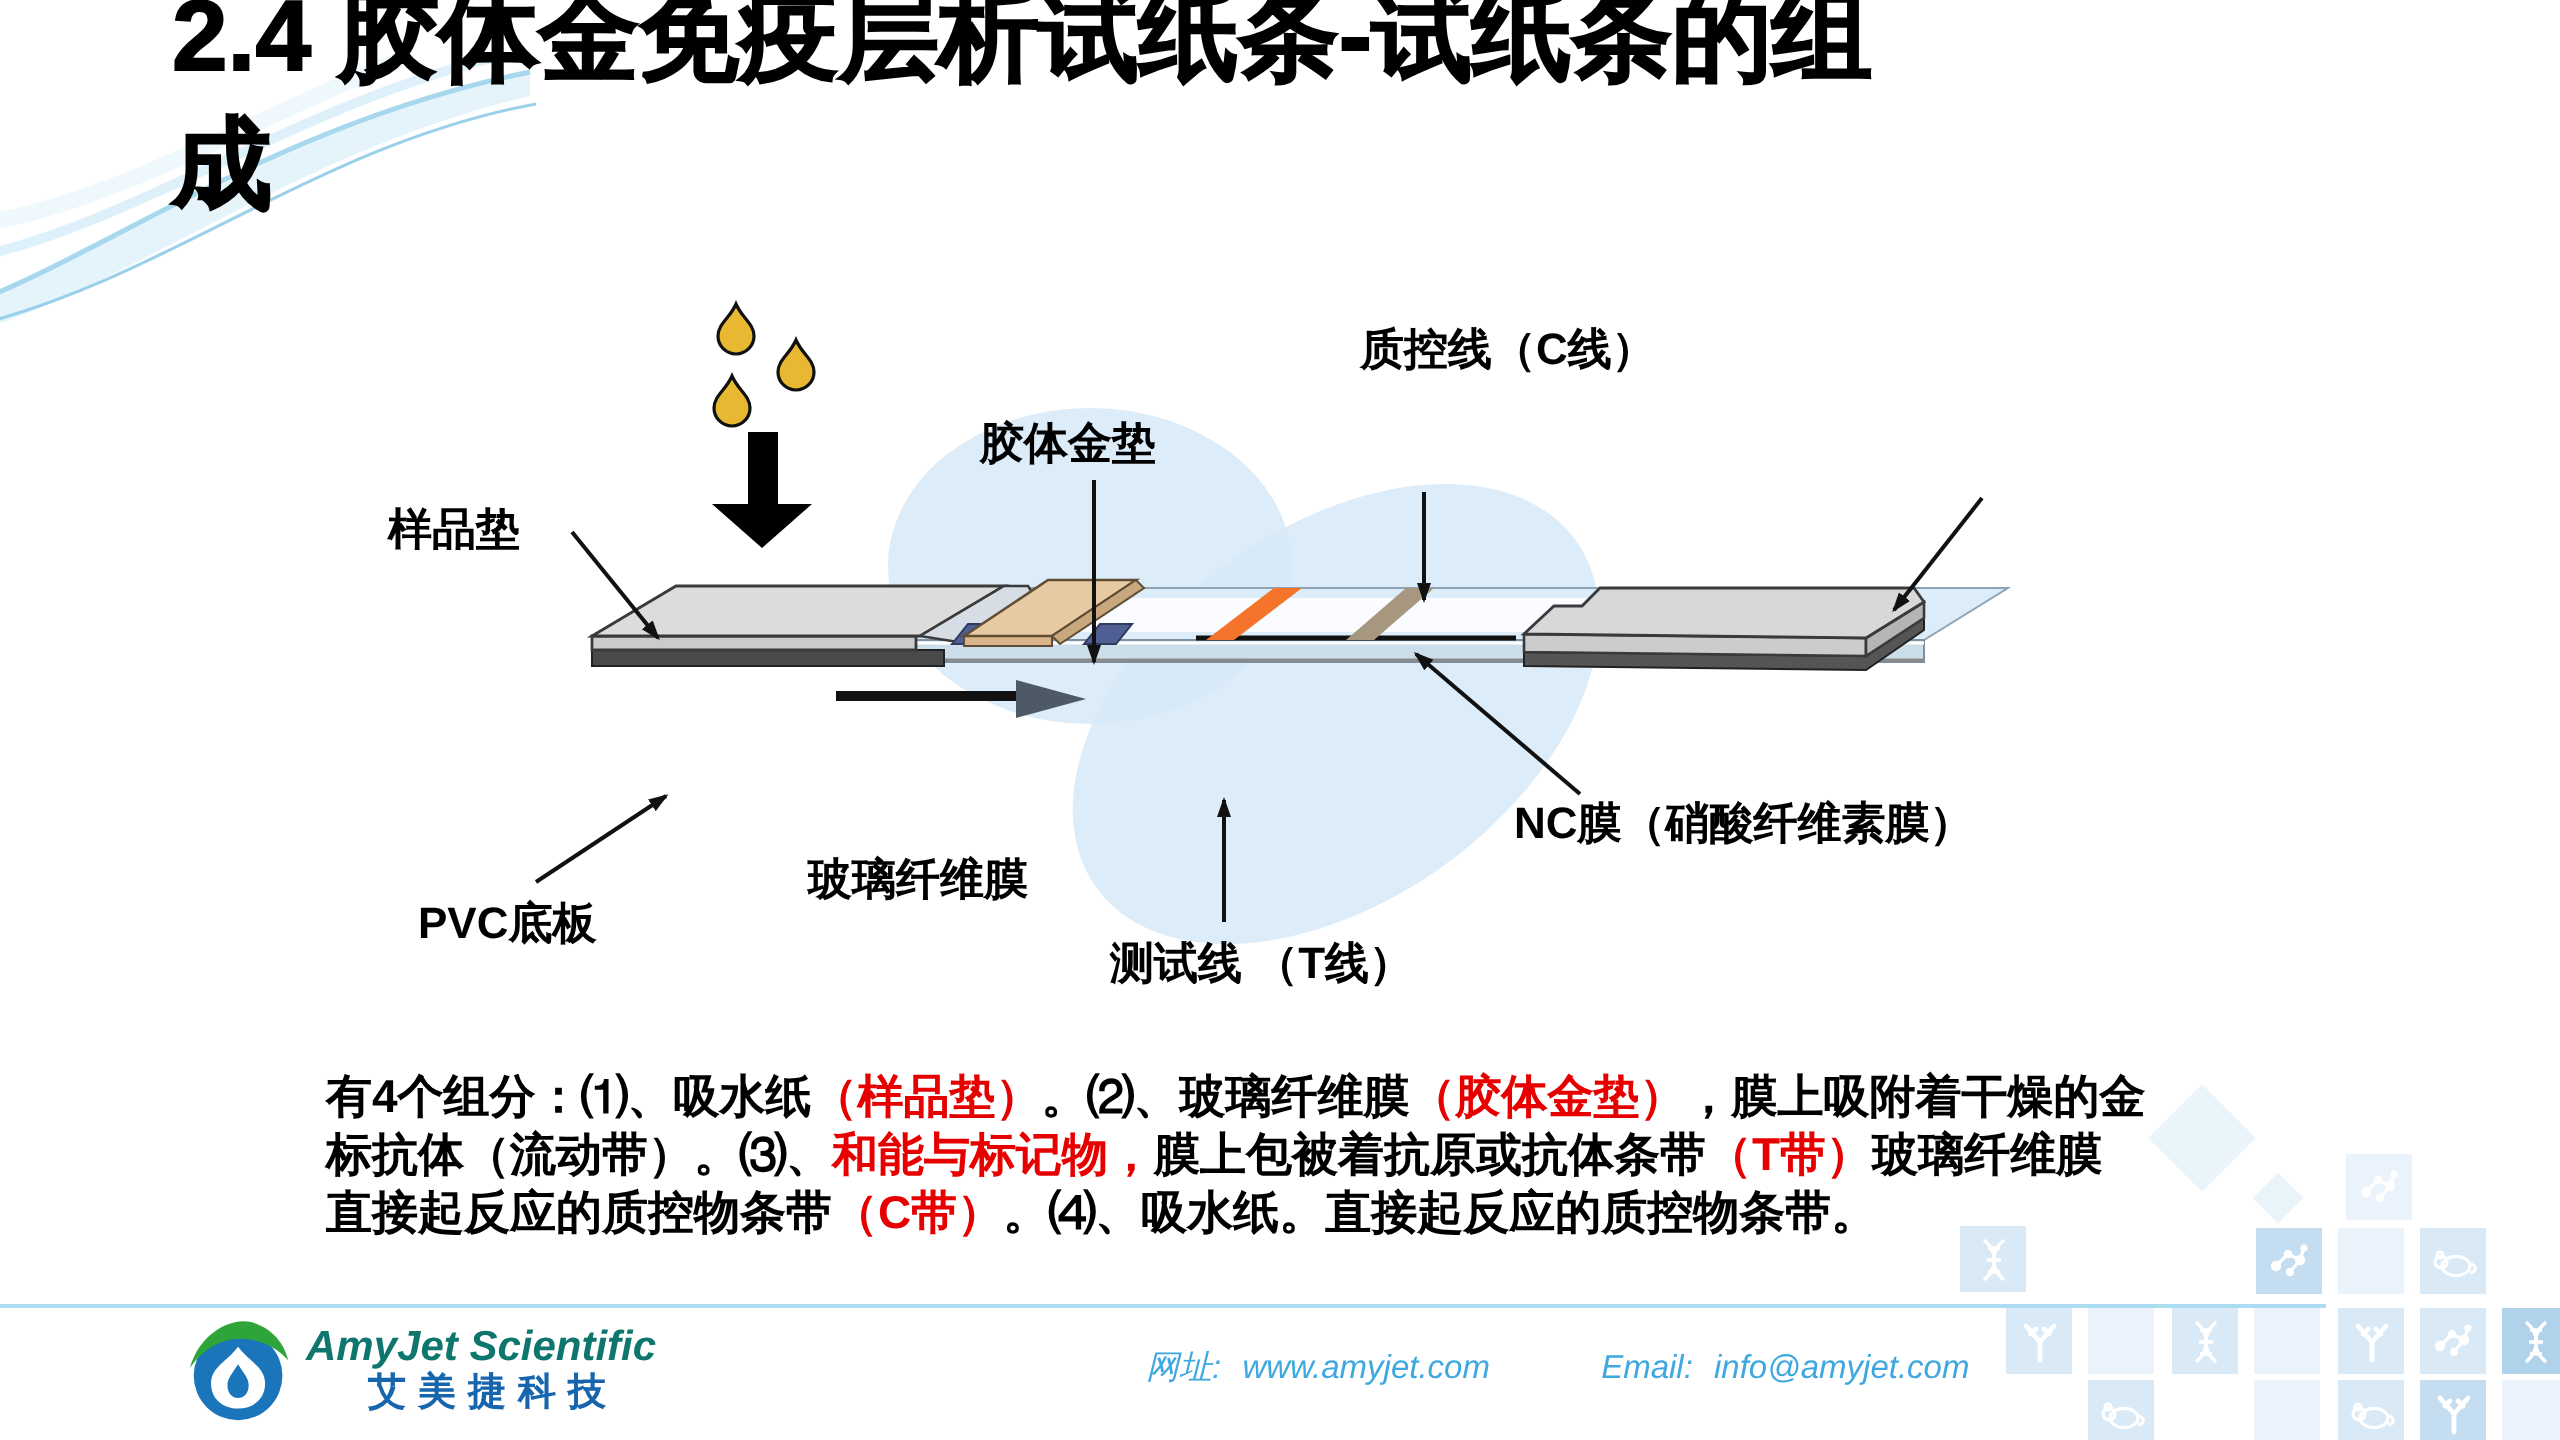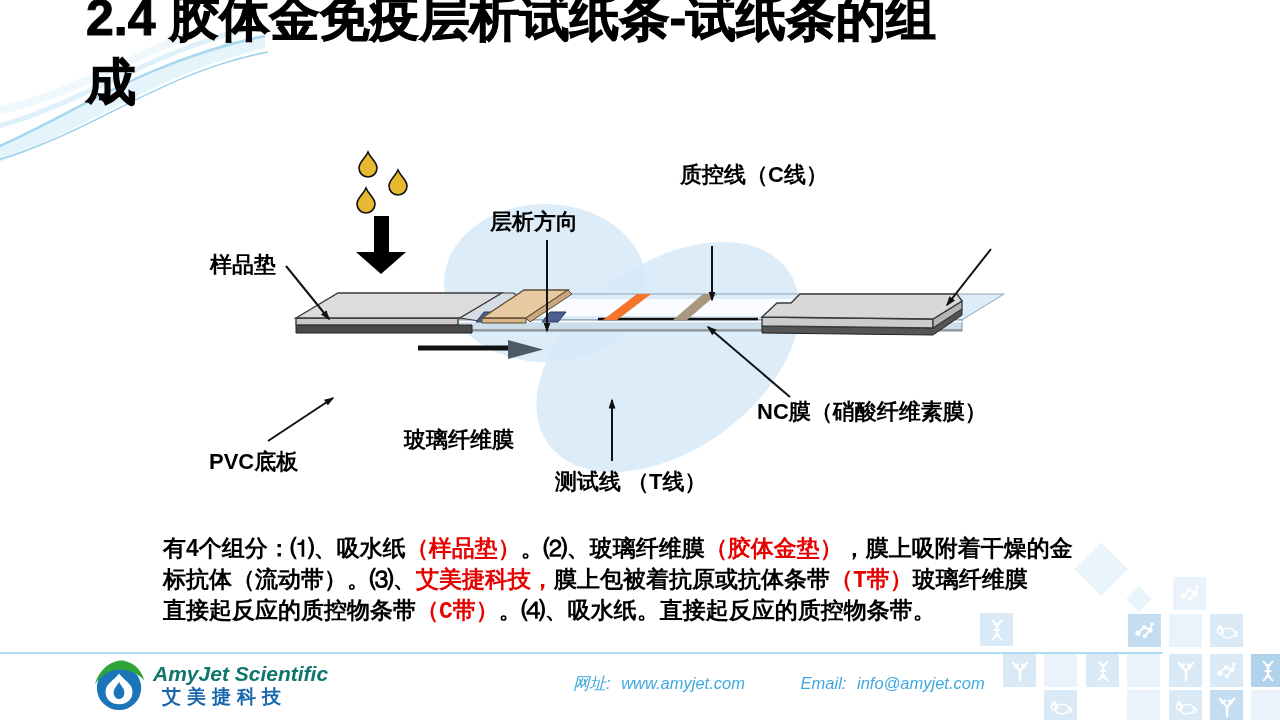--- a/index.html
+++ b/index.html
@@ -5,26 +5,26 @@
   html,body{margin:0;padding:0;}
   body{width:1280px;height:720px;overflow:hidden;background:#fff;position:relative;
        font-family:"Liberation Sans",sans-serif;}
   .abs{position:absolute;}
   .title{left:86px;top:-14px;width:960px;font-size:50px;line-height:64px;font-weight:bold;
          color:#000;letter-spacing:0px;-webkit-text-stroke:1px #000;
          font-family:"Liberation Sans",sans-serif;}
   .diagram-label{position:absolute;font-size:22px;font-weight:bold;color:#000;white-space:nowrap;text-align:right;}
   .body-text{left:163px;top:534px;width:1005px;font-size:23px;font-weight:bold;
              line-height:29px;color:#000;}
-  .red{color:#e60000;font-family:Liberation Mono, monospace;}
+  .red{color:#e60000;}
   .footer-divider{left:0;top:652px;width:1163px;height:2px;background:#abdcf2;}
   .logo-row{left:93px;top:658px;display:flex;align-items:center;}
   .logo-texts{margin-left:6px;}
   .logo-en{font-size:21px;font-weight:bold;font-style:italic;color:#0f766e;line-height:24px;}
-  .logo-cn{font-size:19px;font-weight:bold;color:#1766ad;letter-spacing:6px;margin-left:9px;line-height:22px;}
+  .logo-cn{font-size:19px;font-weight:bold;color:#1766ad;letter-spacing:6px;margin-left:31px;line-height:22px;}
   .contact{left:573px;top:673px;font-size:16.5px;font-style:italic;color:#3fa8e0;}
   .contact span{margin-right:6px;}
   .contact .gap{margin-right:51px;}
   .tile{position:absolute;width:33px;height:33px;display:flex;align-items:center;justify-content:center;}
   .diamond{position:absolute;background:#eaf4fb;transform:rotate(45deg);}
   svg{display:block;}
 </style>
 </head>
 <body>
 
@@ -150,31 +150,31 @@
     <line x1="286" y1="266" x2="329" y2="319" marker-end="url(#ah)"></line>
     <line x1="547" y1="240" x2="547" y2="331" marker-end="url(#ah)"></line>
     <line x1="712" y1="246" x2="712" y2="300" marker-end="url(#ah)"></line>
     <line x1="790" y1="397" x2="708" y2="327" marker-end="url(#ah)"></line>
     <line x1="612" y1="461" x2="612" y2="400" marker-end="url(#ah)"></line>
     <line x1="268" y1="441" x2="333" y2="398" marker-end="url(#ah)"></line>
     <line x1="991" y1="249" x2="947" y2="305" marker-end="url(#ah)"></line>
   </g>
 </svg>
 
-<div class="diagram-label" style="left:210px;top:250px">样品垫</div>
-<div class="diagram-label" style="left:490px;top:207px">层析方向</div>
+<div class="diagram-label" style="left:194px;top:250px">样品垫</div>
+<div class="diagram-label" style="left:490px;top:207px">胶体金垫</div>
 <div class="diagram-label" style="left:680px;top:160px">质控线（C线）</div>
 <div class="diagram-label" style="left:757px;top:397px">NC膜（硝酸纤维素膜）</div>
 <div class="diagram-label" style="left:555px;top:467px">测试线 （T线）</div>
 <div class="diagram-label" style="left:209px;top:447px">PVC底板</div>
 <div class="diagram-label" style="left:404px;top:425px">玻璃纤维膜</div>
 
 <div class="abs body-text">
     <div><span>有4个组分：⑴、吸水纸</span><span class="red">（样品垫）</span><span>。⑵、玻璃纤维膜</span><span class="red">（胶体金垫）</span><span>，膜上吸附着干燥的金</span></div>
-    <div><span>标抗体（流动带）。⑶、</span><span class="red">艾美捷科技，</span><span>膜上包被着抗原或抗体条带</span><span class="red">（T带）</span><span>玻璃纤维膜</span></div>
+    <div><span>标抗体（流动带）。⑶、</span><span class="red">和能与标记物，</span><span>膜上包被着抗原或抗体条带</span><span class="red">（T带）</span><span>玻璃纤维膜</span></div>
     <div><span>直接起反应的质控物条带</span><span class="red">（C带）</span><span>。⑷、吸水纸。直接起反应的质控物条带。</span></div>
   </div>
 
 <div class="diamond" style="left:1082px;top:550px;width:38px;height:38px"></div>
 <div class="diamond" style="left:1130px;top:590px;width:18px;height:18px"></div>
 
 <div class="abs footer-divider"></div>
 
 <div class="abs logo-row">
   <svg width="54" height="54" viewBox="0 0 56 56">

